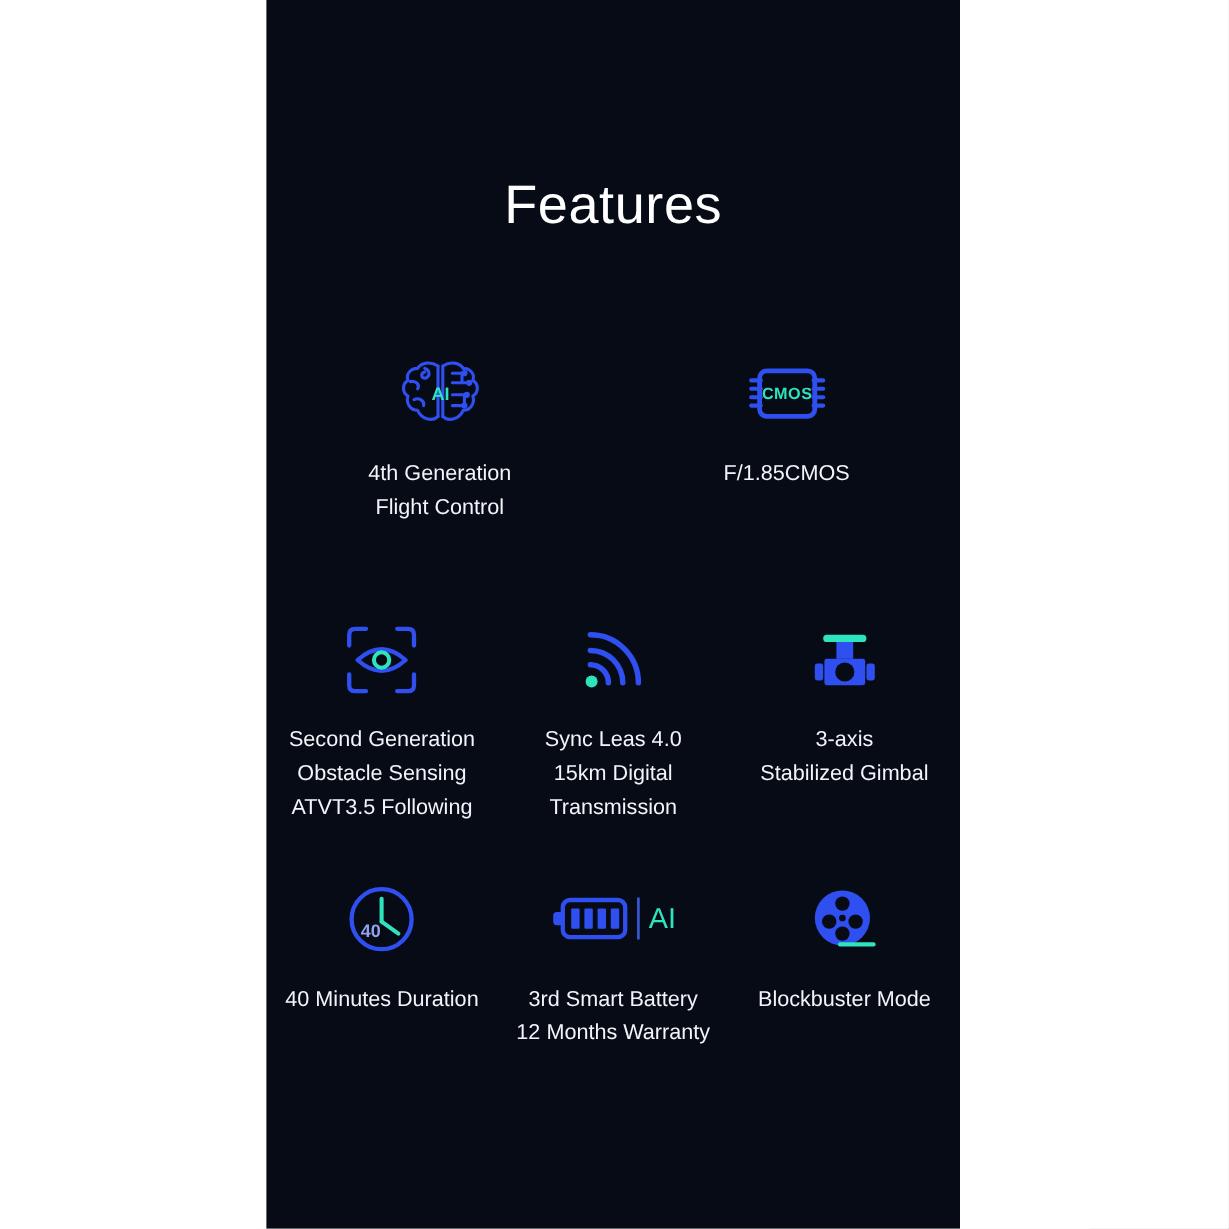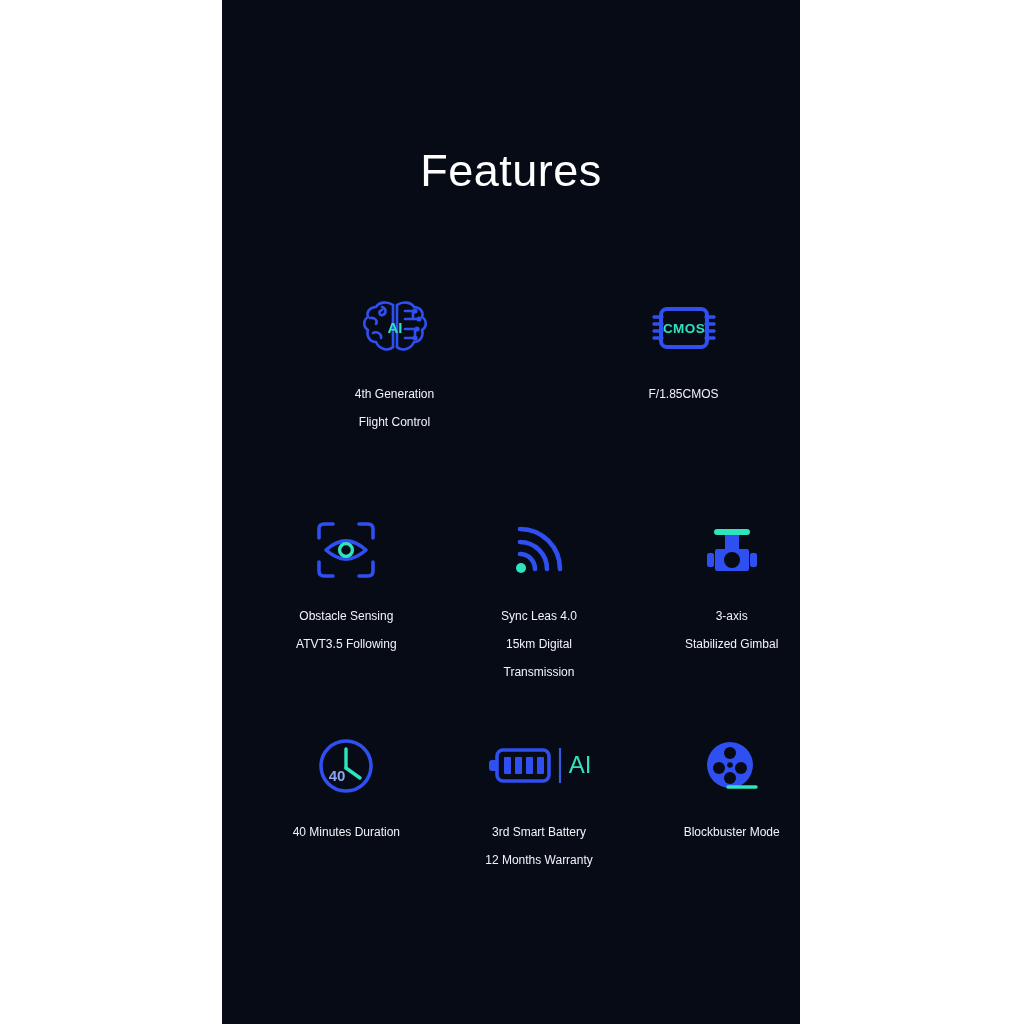--- a/index.html
+++ b/index.html
@@ -43,21 +43,20 @@
     line-height: 1;
   }
 
   .feature-grid {
     position: absolute;
     left: 0;
     top: 290px;
     width: 578px;
     display: flex;
     flex-direction: column;
-    margin-left: 28px;
   }
 
   .feature-row {
     display: flex;
     flex-direction: row;
     width: 578px;
   }
 
   .row-1 { height: 222px; }
   .row-2 { height: 216px; }
@@ -74,21 +73,21 @@
   .icon-box {
     height: 76px;
     display: flex;
     align-items: center;
     justify-content: center;
     margin-bottom: 14px;
   }
 
   .feature-label {
     color: #f2f4f8;
-    font-size: 12px;
+    font-size: 18px;
     line-height: 28px;
     text-align: center;
     white-space: nowrap;
   }
 
   
   .ico-ai-text {
     font-size: 15px;
     font-weight: 700;
     fill: #2fe3bd;
@@ -214,20 +213,21 @@
               <g fill="none" stroke="#2f4ff0" stroke-width="3.6" stroke-linecap="round" stroke-linejoin="round">
                 <path d="M6 20 L6 11 Q6 6 11 6 L20 6"></path>
                 <path d="M46 6 L55 6 Q60 6 60 11 L60 20"></path>
                 <path d="M60 44 L60 53 Q60 58 55 58 L46 58"></path>
                 <path d="M20 58 L11 58 Q6 58 6 53 L6 44"></path>
                 <path d="M13 32 Q33 14 53 32 Q33 50 13 32 Z"></path>
               </g>
               <circle cx="33" cy="32" r="6.4" fill="none" stroke="#2fe3bd" stroke-width="3.4"></circle>
             </svg>
           </div>
+          <div class="feature-label">Second Generation</div>
           <div class="feature-label">Obstacle Sensing</div>
           <div class="feature-label">ATVT3.5 Following</div>
         </div>
 
         <div class="feature-cell">
           <div class="icon-box">
             <svg width="58" height="58" viewBox="0 0 58 58">
               <g fill="none" stroke="#2f4ff0" stroke-width="4.6" stroke-linecap="round">
                 <path d="M10 8 A40 40 0 0 1 50 48"></path>
                 <path d="M10 21 A27 27 0 0 1 37 48"></path>

